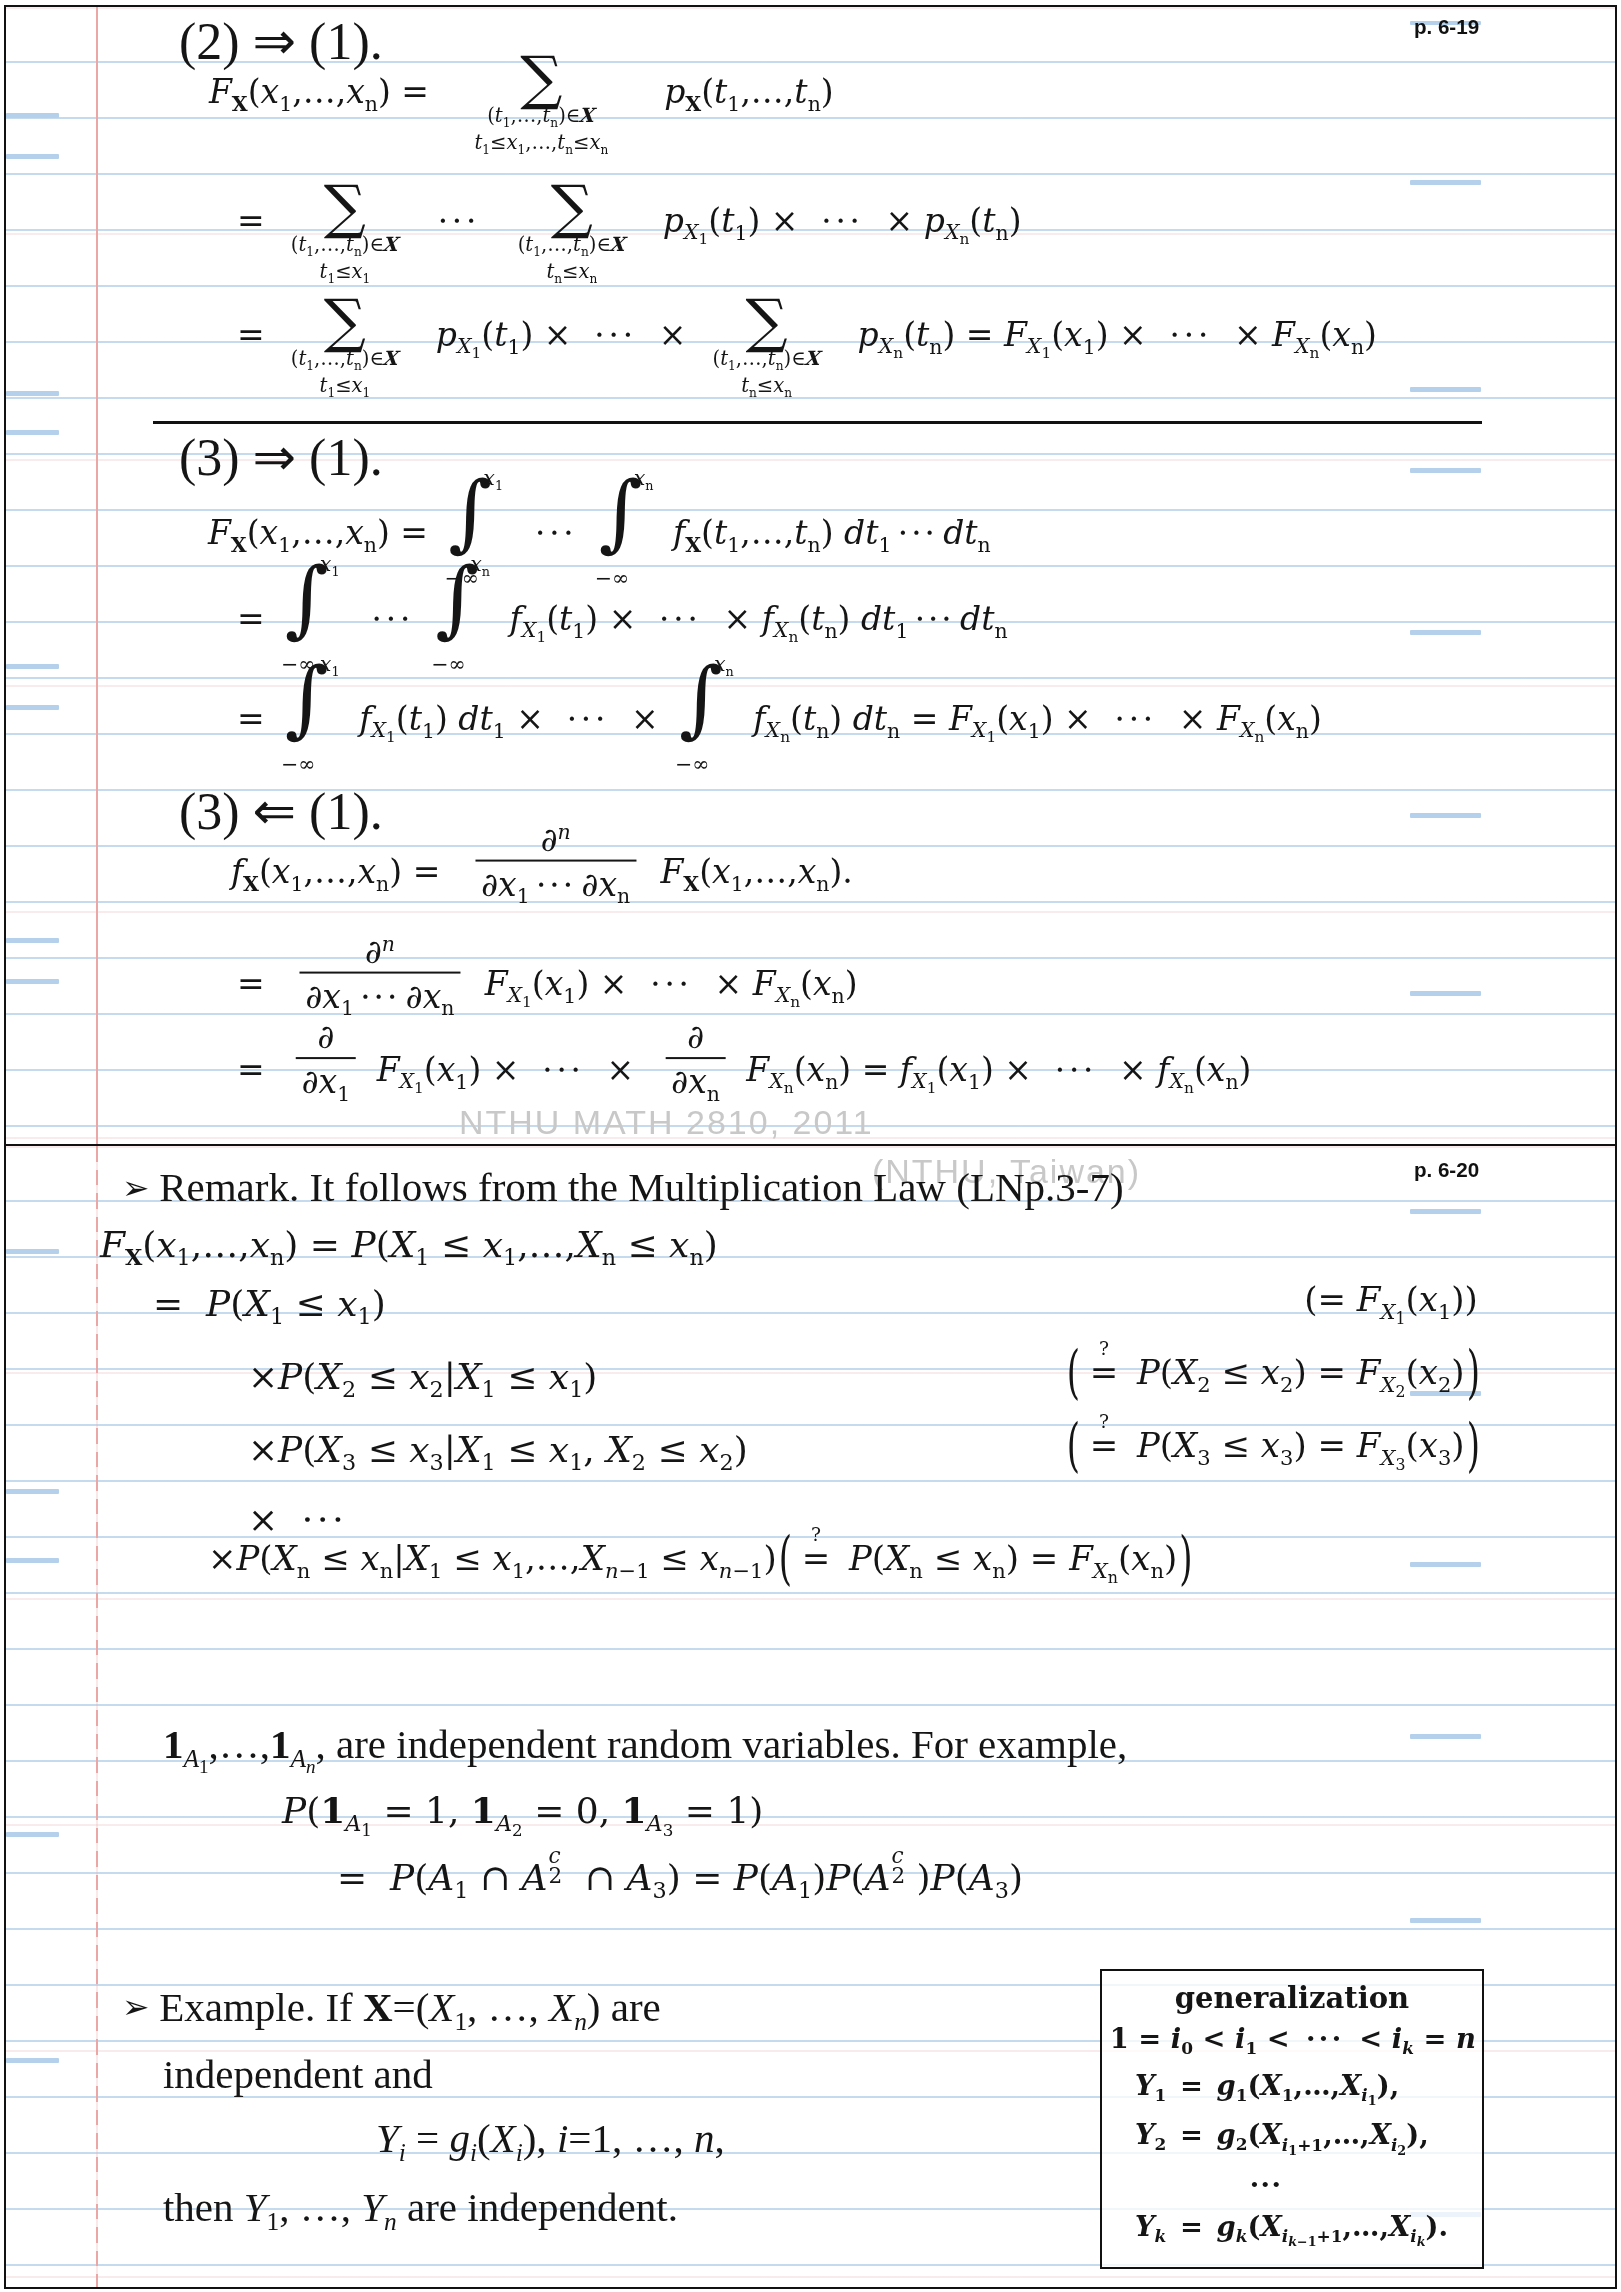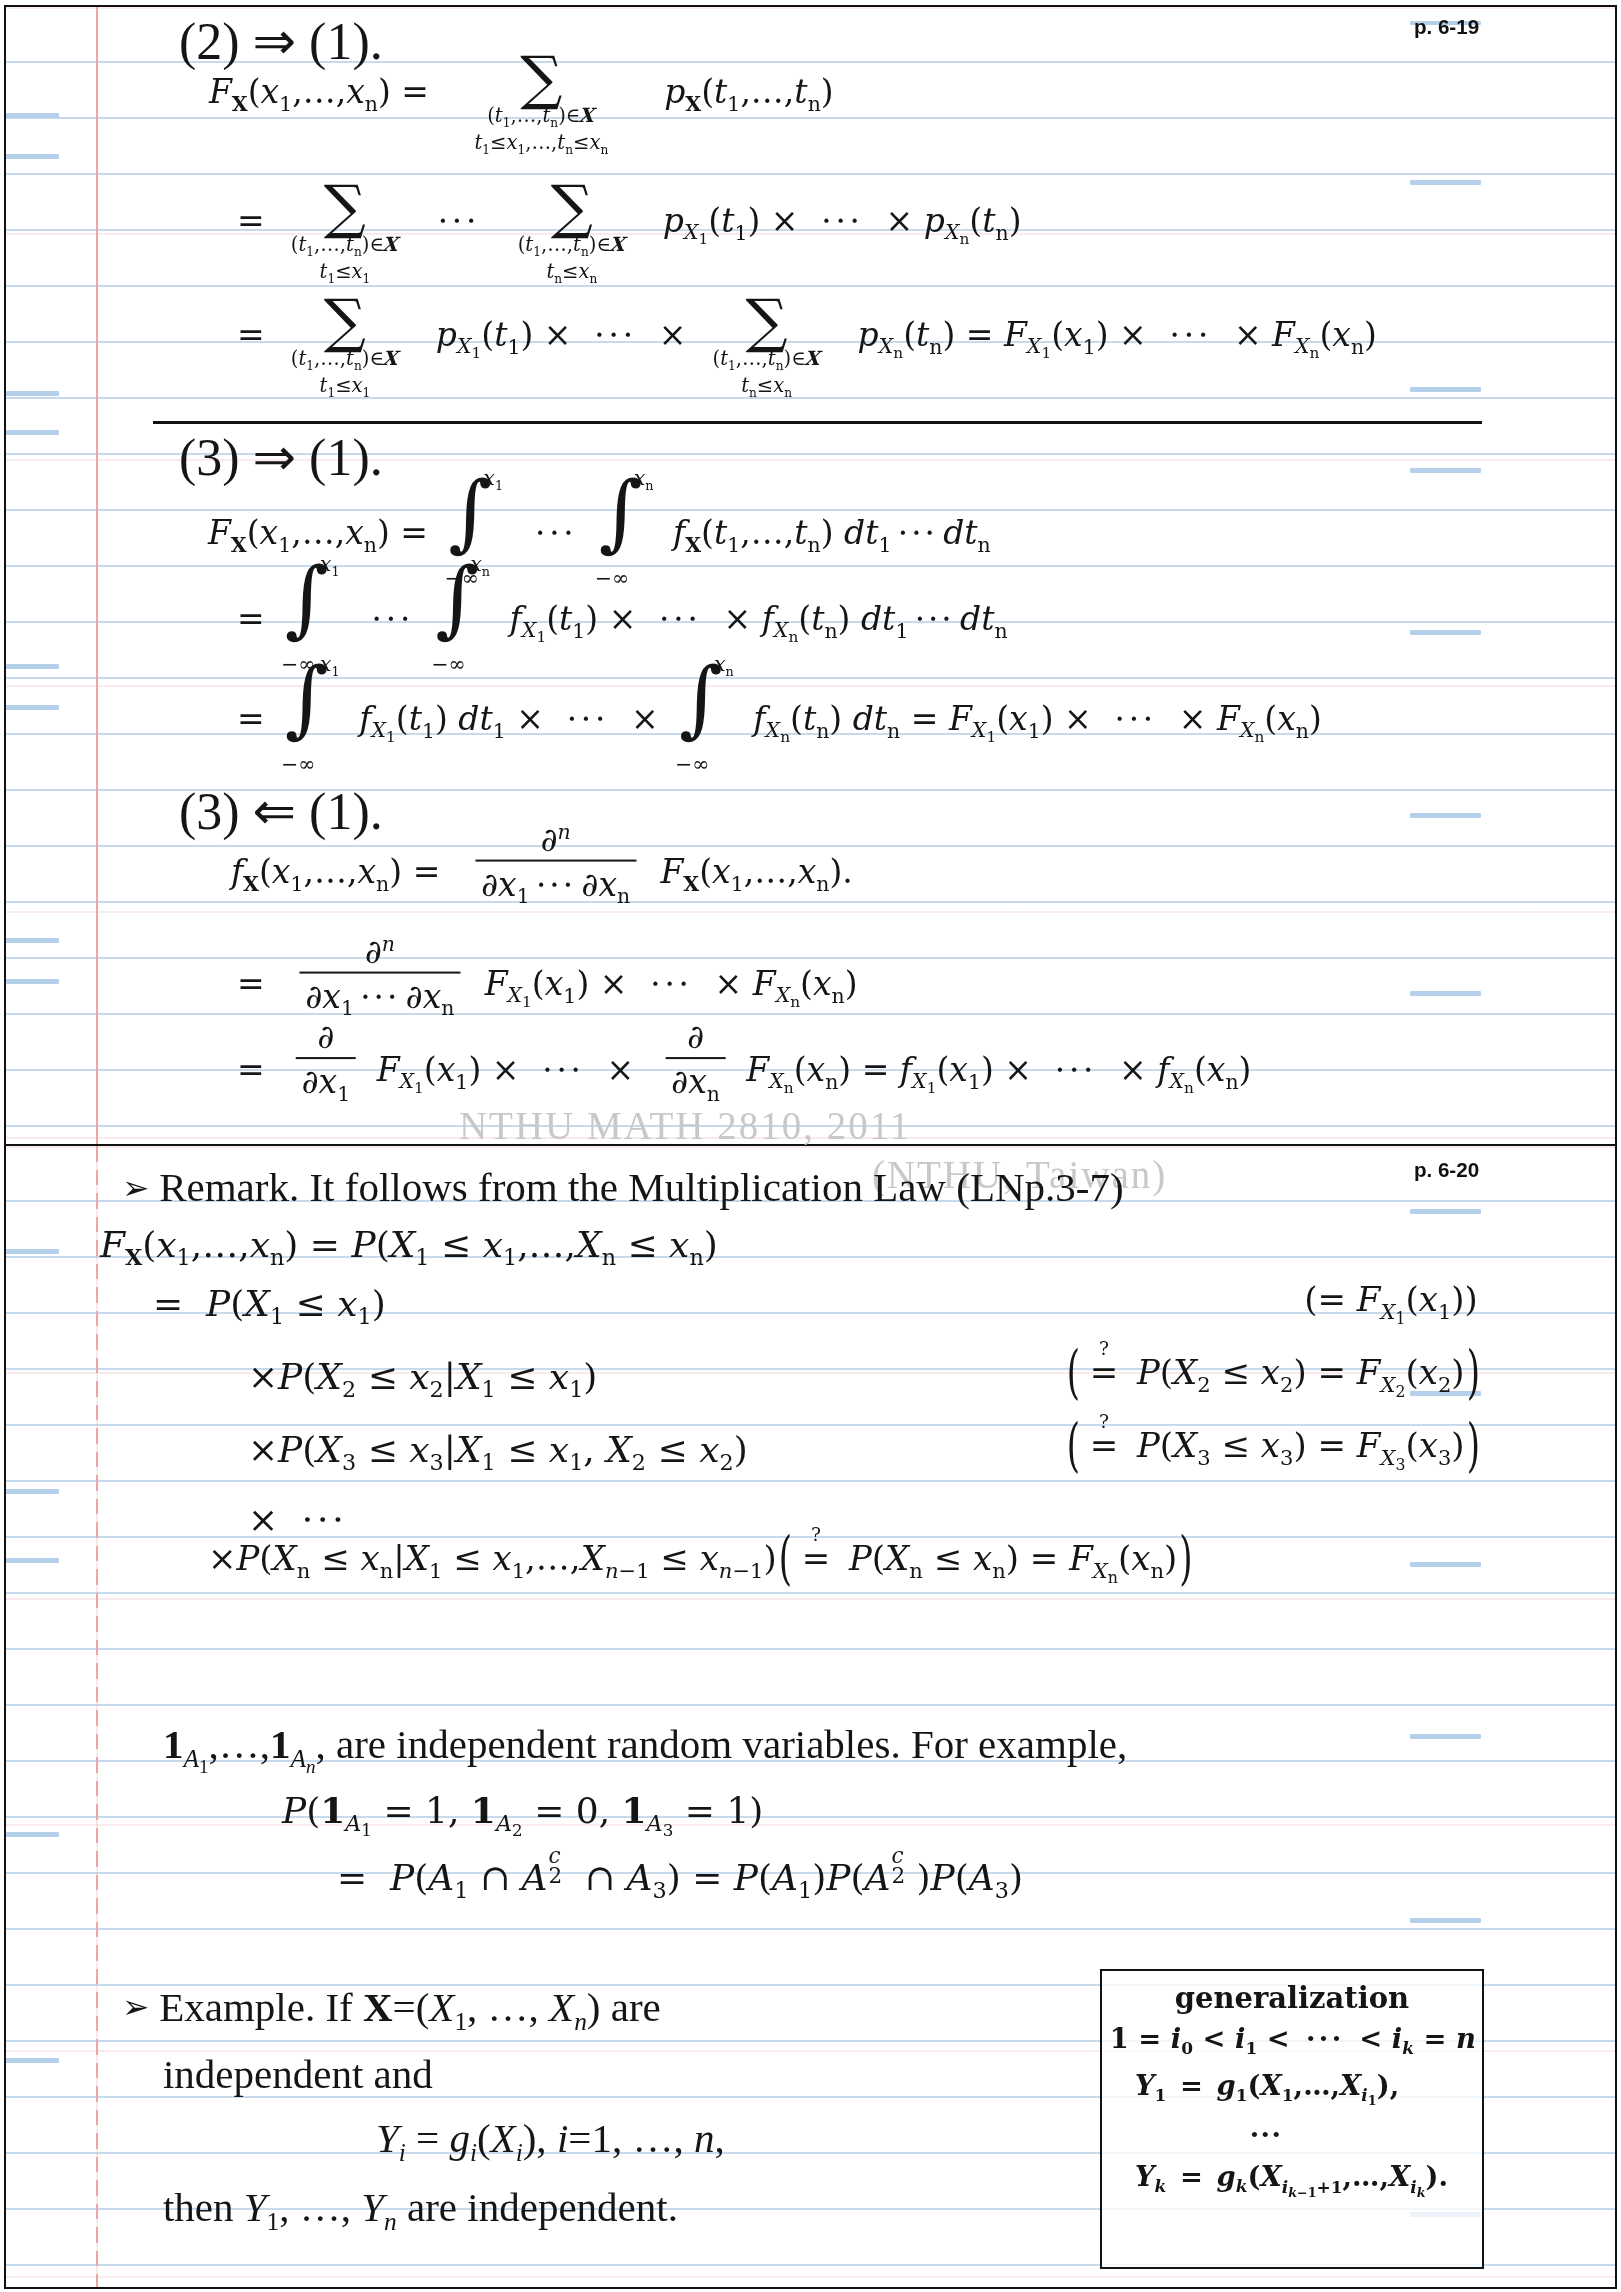--- a/index.html
+++ b/index.html
@@ -9,21 +9,21 @@
       repeating-linear-gradient(180deg, rgba(236,190,190,0.30) 0 2px, transparent 2px 226px),
       repeating-linear-gradient(180deg, transparent 0 54px, rgba(152,188,223,0.55) 54px 56px),
       #ffffff;}
   .s1{height:1137px;border-bottom:none;}
   .s2{height:1141px;border-top:2.9px solid #111;}
   .redline{position:absolute;left:90px;top:0;bottom:0;width:2px;background:#eba6a6;z-index:1;}
   .redline.dashed{background:repeating-linear-gradient(180deg,#eba6a6 0 15.7px,rgba(235,166,166,0.25) 15.7px 23.5px);}
   .dash{position:absolute;width:53px;height:4.9px;background:#b5d0eb;border-radius:1px;z-index:1;}
   .dash.r{width:71px;}
   .plabel{position:absolute;font-family:"Liberation Sans",sans-serif;font-weight:bold;font-size:20.6px;color:#111;z-index:3;}
-  .wmark{position:absolute;font-family:Liberation Serif, serif;font-size:39px;color:#c8c8c8;letter-spacing:2px;white-space:nowrap;z-index:2;}
+  .wmark{position:absolute;font-family:Liberation Sans, sans-serif;font-size:34px;color:#c8c8c8;letter-spacing:2px;white-space:nowrap;z-index:2;}
   .mh{position:absolute;font-size:52px;white-space:nowrap;z-index:3;font-family:"Liberation Serif","DejaVu Sans",serif;}
   .mrow,.mrow2,.trow{position:absolute;white-space:nowrap;z-index:3;}
   .mrow{font-size:33px;font-family:"DejaVu Serif","DejaVu Sans",serif;}
   .mrow2{font-size:36px;font-family:"DejaVu Serif","DejaVu Sans",serif;}
   .mrow2.sm{font-size:34px;}
   .trow{font-size:41px;font-family:"Liberation Serif","DejaVu Sans",serif;}
   .trow i{font-family:"Liberation Serif",serif;}
   sub{font-size:0.62em;}
   sup{font-size:0.62em;}
   sub sub, sub i sub{font-size:0.75em;}
@@ -171,19 +171,20 @@
 
     <div class="trow" style="left:116px;top:837px"><span class="arr">➢</span>Example. If <b>X</b>=(<i>X</i><sub>1</sub>, …, <i>X</i><sub><i>n</i></sub>) are</div>
     <div class="trow" style="left:157px;top:904px">independent and</div>
     <div class="trow" style="left:370px;top:968px"><i>Y</i><sub><i>i</i></sub> = <i>g</i><sub><i>i</i></sub>(<i>X</i><sub><i>i</i></sub>), <i>i</i>=1, …, <i>n</i>,</div>
     <div class="trow" style="left:157px;top:1037px">then <i>Y</i><sub>1</sub>, …, <i>Y</i><sub><i>n</i></sub> are independent.</div>
 
     <div class="genbox">
       <div class="bt">generalization</div>
       <div class="bl first">1 = <i>i</i><sub>0</sub> &lt; <i>i</i><sub>1</sub> &lt; <span class="cd2">⋅⋅⋅</span> &lt; <i>i</i><sub><i>k</i></sub> = <i>n</i></div>
       <div class="bl"><i>Y</i><sub>1</sub><span class="beq">=</span><i>g</i><sub>1</sub>(<i>X</i><sub>1</sub>,…,<i>X</i><sub><i>i</i><sub>1</sub></sub>),</div>
+      <div class="bl"><i>Y</i><sub>2</sub><span class="beq">=</span><i>g</i><sub>2</sub>(<i>X</i><sub><i>i</i><sub>1</sub>+1</sub>,…,<i>X</i><sub><i>i</i><sub>2</sub></sub>),</div>
       <div class="bl dots">⋅⋅⋅</div>
       <div class="bl"><i>Y</i><sub><i>k</i></sub><span class="beq">=</span><i>g</i><sub><i>k</i></sub>(<i>X</i><sub><i>i</i><sub><i>k</i>−1</sub>+1</sub>,…,<i>X</i><sub><i>i</i><sub><i>k</i></sub></sub>).</div>
     </div>
   </div>
 
 </div>
 
 
 </body></html>

